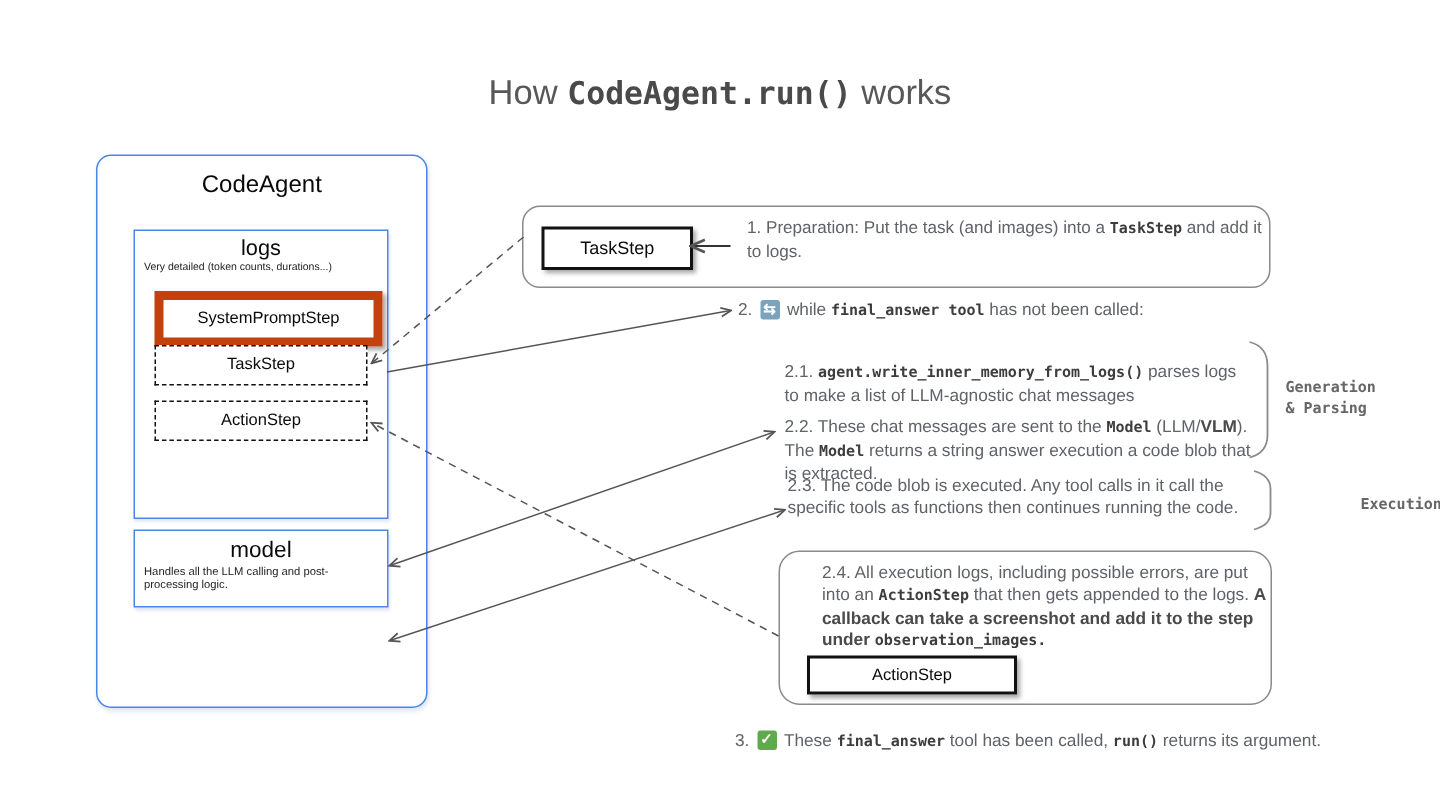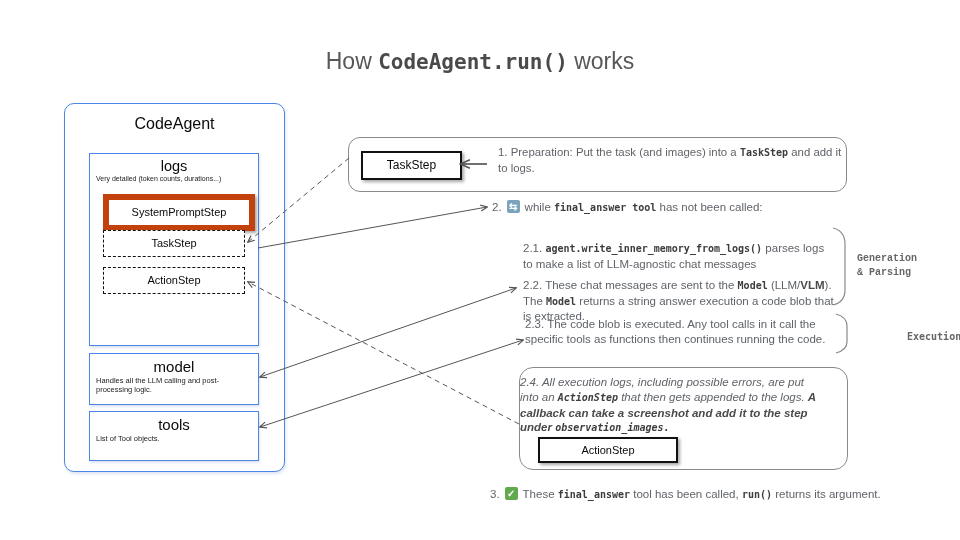--- a/index.html
+++ b/index.html
@@ -43,27 +43,27 @@
   .loop-bg{background:#7ba3bd;}
   .check-bg{background:#61a94d;}
 
   .block{position:absolute;font-size:11.5px;line-height:14.6px;}
   .block p{margin:0 0 7px 0;}
   .block21{left:523px;top:228px;width:312px;margin-top:13px;}
   .block23{left:525px;top:317px;width:318px;}
 
   .box24{position:absolute;left:519px;top:367px;width:327px;height:101px;
          border:1.3px solid #8a8a8a;border-radius:14px;background:#fff;}
-  .box24-text{position:absolute;left:0;top:7px;width:305px;font-size:11.5px;line-height:14.8px;font-style:italic;}
+  .box24-text{position:absolute;left:28px;top:7px;width:305px;font-size:11.5px;line-height:14.8px;}
   .box24-chip{position:absolute;left:18px;top:69px;width:136px;height:22px;line-height:22px;text-align:center;
               border:2px solid #111;background:#fff;font-size:11px;color:#0a0a0a;box-shadow:2px 2px 3px rgba(0,0,0,.35);}
 
   .side-label{position:absolute;font-family:"DejaVu Sans Mono",monospace;font-weight:bold;
               font-size:10px;color:#666;line-height:13.5px;}
-  .lbl-gen{left:857px;top:252px;font-family:Liberation Mono, monospace;}
+  .lbl-gen{left:857px;top:252px;}
   .lbl-exec{left:907px;top:330px;}
 
   .overlay{position:absolute;left:0;top:0;width:960px;height:540px;pointer-events:none;}
 </style>
 </head>
 <body>
 
 <div class="canvas">
 
   <div class="title"><span>How </span><span class="mono">CodeAgent.run()</span><span> works</span></div>
@@ -77,24 +77,20 @@
       <div class="chip solid" style="top:40px">SystemPromptStep</div>
       <div class="chip dashed" style="top:76px">TaskStep</div>
       <div class="chip dashed" style="top:113px">ActionStep</div>
     </div>
 
     <div class="subbox model-box">
       <div class="subbox-title" style="font-size:15px">model</div>
       <div class="subbox-sub" style="font-size:7.5px;line-height:9px">Handles all the LLM calling and post-processing logic.</div>
     </div>
 
-    <div class="subbox tools-box">
-      <div class="subbox-title" style="font-size:15px">tools</div>
-      <div class="subbox-sub" style="font-size:7.5px;line-height:9px">List of Tool objects.</div>
-    </div>
   </div>
 
   <div class="box1">
     <div class="box1-chip">TaskStep</div>
     <div class="box1-text"><span>1.  Preparation: Put the task (and images) into a </span><span class="mono">TaskStep</span><span> and add it to logs.</span></div>
   </div>
 
   <div class="step-line step2">
     <span>2.</span>
     <span class="sq-icon loop-bg">⇆</span>

